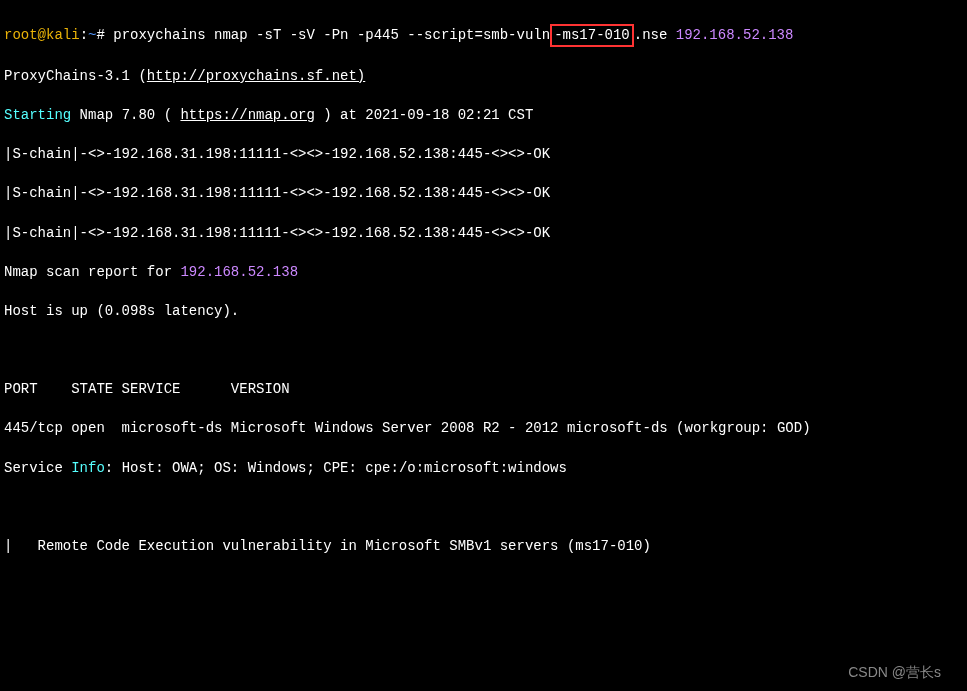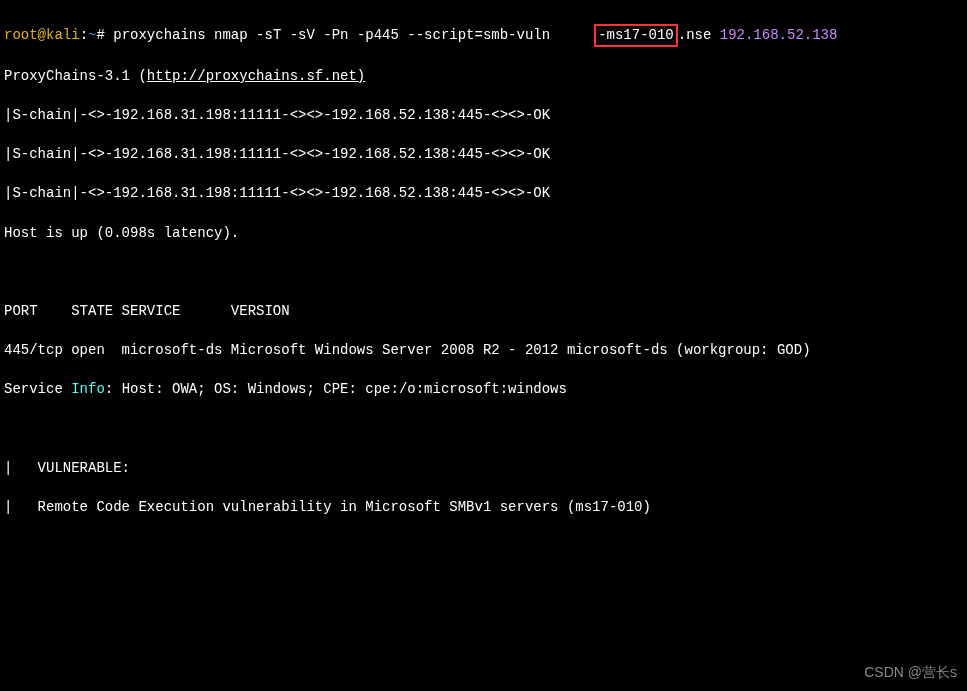--- a/index.html
+++ b/index.html
@@ -33,47 +33,47 @@
     .white { color: #ffffff; }
     a {
       color: #ffffff;
       text-decoration: underline;
       text-align: right;
     }
     .highlight-box {
       border: 2px solid #ff3333;
       padding: 0 2px;
       display: inline-block;
-      margin-left: 44px;
     }
     .watermark {
       position: absolute;
       bottom: 8px;
-      right: 10px;
+      right: 26px;
       color: #888888;
       font-size: 14px;
       font-family: sans-serif;
     }
   </style>
 </head>
 <body>
 
 <div class="terminal">
 <span class="line"><span class="red">root</span><span class="red">@</span><span class="red">kali</span><span>:</span><span class="blue">~</span><span class="white">#</span><span> </span><span>proxychains nmap -sT -sV -Pn -p445 --script=smb-vuln</span><span class="highlight-box">-ms17-010</span><span>.nse </span><span class="purple">192.168.52.138</span></span>
 <span class="line"><span>ProxyChains-3.1 (</span><a>http://proxychains.sf.net)</a></span>
+<span class="line"><span class="cyan">Starting</span><span> Nmap 7.80 ( </span><a>https://nmap.org</a><span> ) at 2021-09-18 02:21 CST</span></span>
 <span class="line">|S-chain|-&lt;&gt;-192.168.31.198:11111-&lt;&gt;&lt;&gt;-192.168.52.138:445-&lt;&gt;&lt;&gt;-OK</span>
 <span class="line">|S-chain|-&lt;&gt;-192.168.31.198:11111-&lt;&gt;&lt;&gt;-192.168.52.138:445-&lt;&gt;&lt;&gt;-OK</span>
 <span class="line">|S-chain|-&lt;&gt;-192.168.31.198:11111-&lt;&gt;&lt;&gt;-192.168.52.138:445-&lt;&gt;&lt;&gt;-OK</span>
+<span class="line"><span>Nmap scan report for </span><span class="purple">192.168.52.138</span></span>
 <span class="line">Host is up (0.098s latency).</span>
 <span class="line"> </span>
 <span class="line">PORT    STATE SERVICE      VERSION</span>
 <span class="line" style="white-space:pre-wrap;word-break:break-all">445/tcp open  microsoft-ds Microsoft Windows Server 2008 R2 - 2012 microsoft-ds (workgroup: GOD)</span>
 <span class="line"><span>Service </span><span class="cyan">Info</span><span>: Host: OWA; OS: Windows; CPE: cpe:/o:microsoft:windows</span></span>
 <span class="line"> </span>
-<span class="line">|   VULNERABLE:</span>
 <span class="line">|   Remote Code Execution vulnerability in Microsoft SMBv1 servers (ms17-010)</span>
 
 
 
 
 
 
 
 
 

